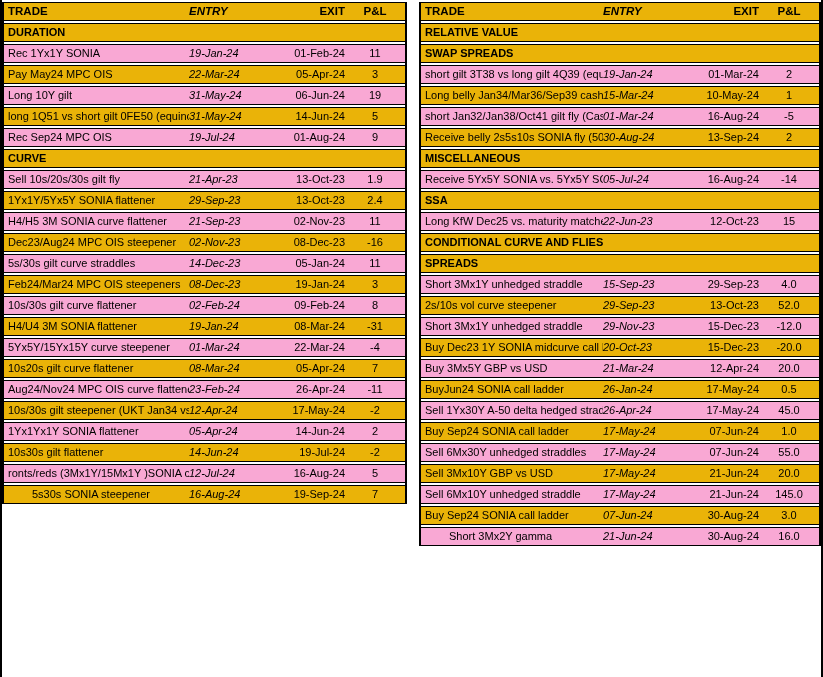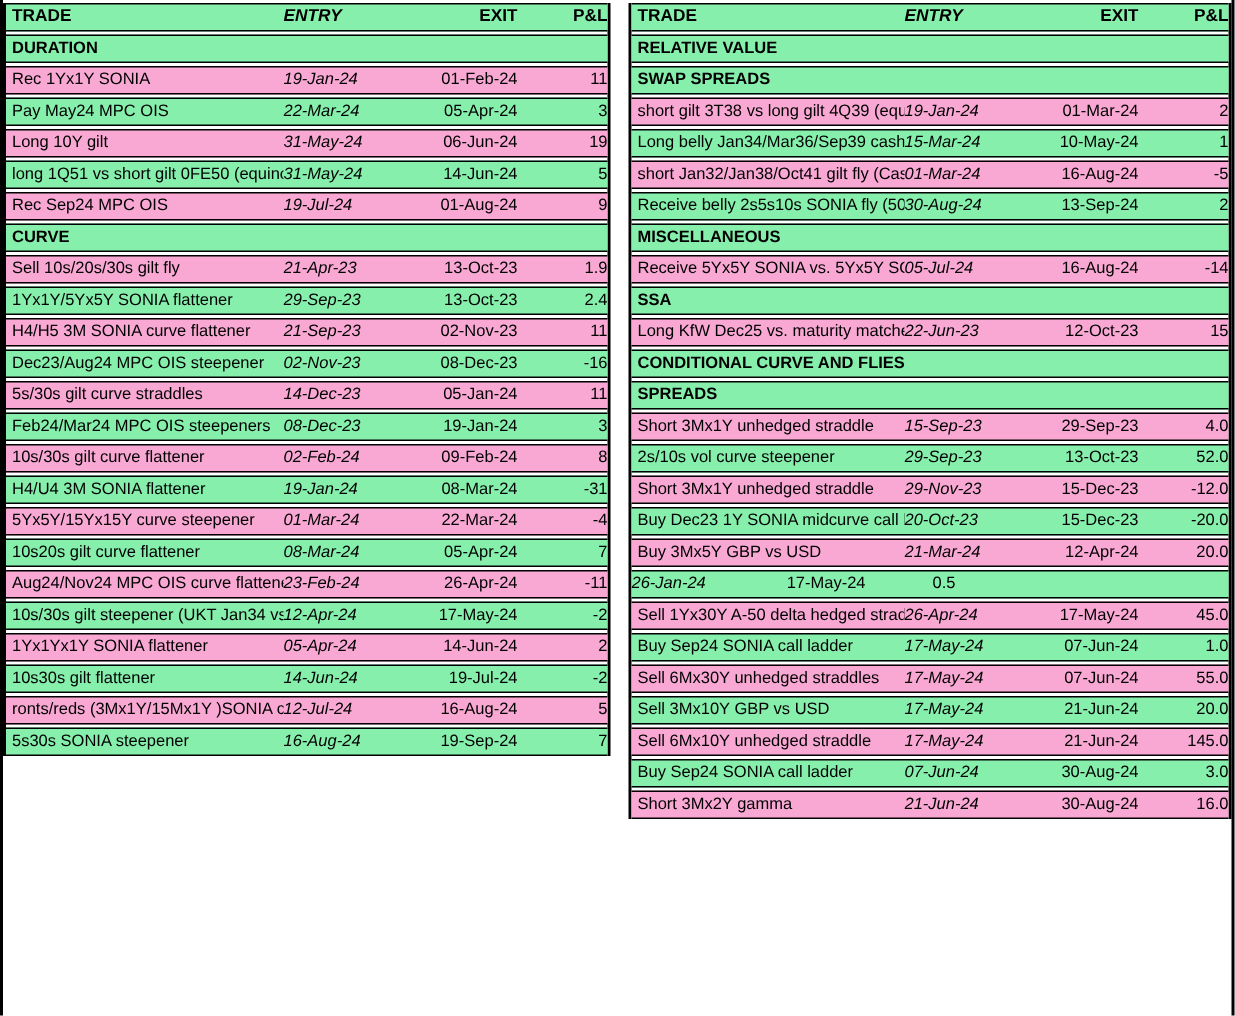--- a/index.html
+++ b/index.html
@@ -24,34 +24,34 @@
   .tbl.left-t  { left:2px;   width:405px; }
   .tbl.right-t { left:419px; width:402px; }
 
   .row {
     display:flex;
     align-items:center;
     height:17px;
     border-top:1.5px solid #000;
     border-bottom:1.5px solid #000;
     margin-bottom:2px;
-    background:#86efac;
+    background:#eab308;
     font-size:11px;
     line-height:17px;
   }
-  .row:last-child { margin-bottom:0; }
+  .row:last-child { margin-bottom:0;padding-left:24px; }
   .row.gray { background:#f9a8d4; }
   .row.header .c, .row.section .c { font-weight:bold; }
   .row.header { font-size:11.5px; }
 
   .c { overflow:hidden; white-space:nowrap; box-sizing:border-box; }
   .c.trade { flex:1 1 auto; padding-left:4px; }
   .c.entry { flex:0 0 84px; text-align:left;font-style:italic; }
   .c.exit  { flex:0 0 72px; text-align:right; }
-  .c.pnl   { flex:0 0 60px; text-align:right; }
+  .c.pnl   { flex:0 0 60px; text-align:center; }
   .row.section .c.trade { flex:1 1 100%; }
 </style>
 </head>
 <body>
 
 <div class="edge left-e"></div>
 <div class="edge right-e"></div>
 
 <div class="tbl left-t">
   <div class="row header">
@@ -282,20 +282,21 @@
         <div class="c exit">15-Dec-23</div>
         <div class="c pnl">-20.0</div>
       </div>
       <div class="row gray">
         <div class="c trade">Buy 3Mx5Y GBP vs USD</div>
         <div class="c entry">21-Mar-24</div>
         <div class="c exit">12-Apr-24</div>
         <div class="c pnl">20.0</div>
       </div>
       <div class="row white">
+        <div class="c trade">BuyJun24 SONIA call ladder</div>
         <div class="c entry">26-Jan-24</div>
         <div class="c exit">17-May-24</div>
         <div class="c pnl">0.5</div>
       </div>
       <div class="row gray">
         <div class="c trade">Sell 1Yx30Y A-50 delta hedged straddle</div>
         <div class="c entry">26-Apr-24</div>
         <div class="c exit">17-May-24</div>
         <div class="c pnl">45.0</div>
       </div>

